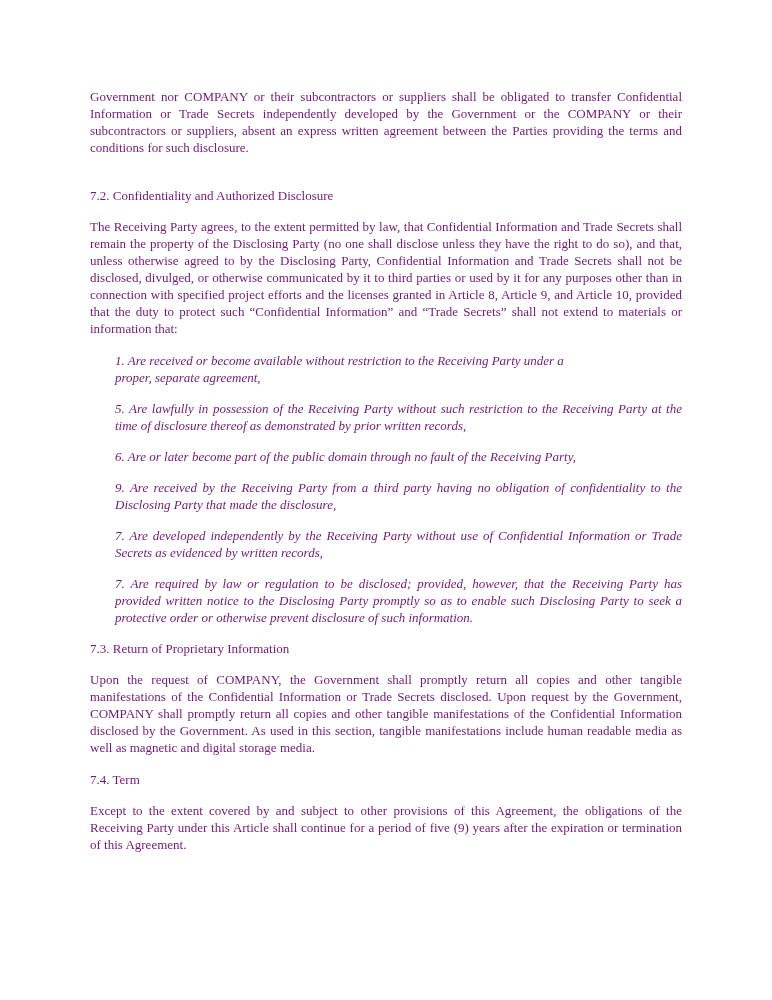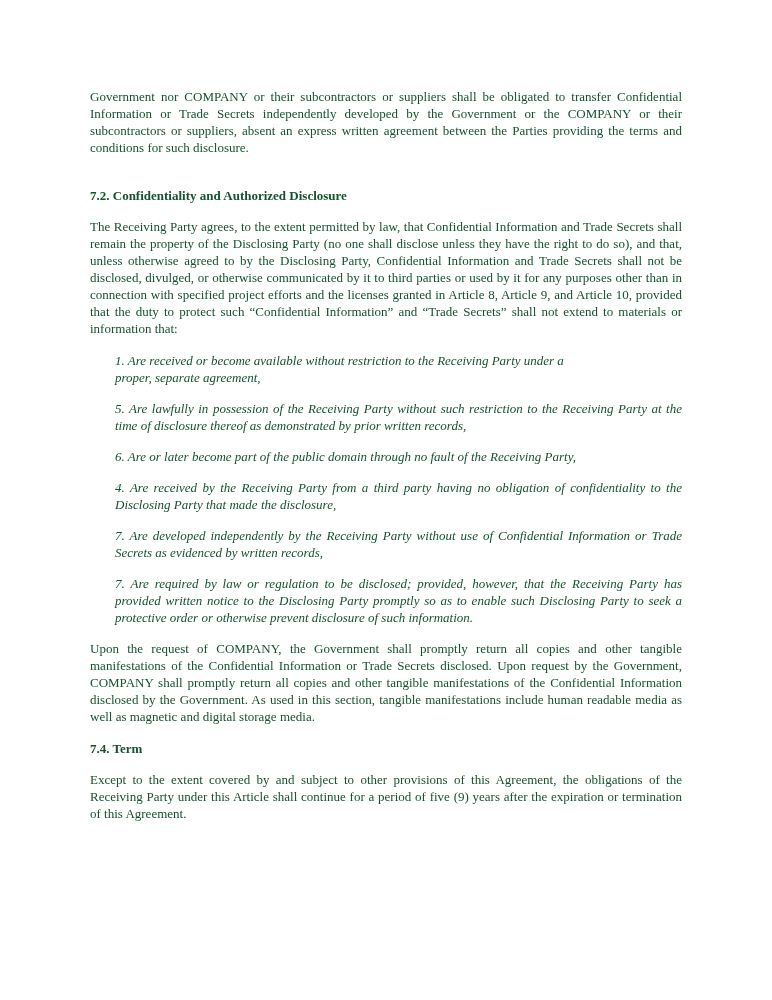--- a/index.html
+++ b/index.html
@@ -5,21 +5,21 @@
   html, body {
     margin: 0;
     padding: 0;
     background: #ffffff;
   }
   .page {
     position: relative;
     width: 772px;
     height: 1000px;
     background: #ffffff;
-    color: #14532d;
+    color: #701a75;
     font-family: "Liberation Serif", "DejaVu Serif", serif;
     font-size: 13px;
     line-height: 17px;
     overflow: hidden;
   }
   .content {
     position: absolute;
     left: 90px;
     top: 88px;
     width: 592px;
@@ -29,21 +29,21 @@
     text-align: justify;
     white-space: pre-wrap;
   }
   p.intro {
     margin-bottom: 31px;
   }
   h2.section-heading {
     font-family: "Liberation Serif", "DejaVu Serif", serif;
     font-size: 13px;
     line-height: 17px;
-    font-weight: bold;
+    font-weight: normal;
     margin: 14px 0 14px 0;
   }
   h2.first-after-list {
     margin-top: 10px;
   }
   p.list-item {
     margin: 0 0 14px 0;
     padding-left: 25px;
     text-align: justify;
     white-space: pre-wrap;
@@ -62,24 +62,25 @@
     <p class="body-para intro">Government nor COMPANY or their subcontractors or suppliers shall be obligated to transfer Confidential Information or Trade Secrets independently developed by the Government or the COMPANY or their subcontractors or suppliers, absent an express written agreement between the Parties providing the terms and conditions for such disclosure.</p>
 
     <h2 class="section-heading">7.2. Confidentiality and Authorized Disclosure</h2>
 
     <p class="body-para">The Receiving Party agrees, to the extent permitted by law, that Confidential Information and Trade Secrets shall remain the property of the Disclosing Party (no one shall disclose unless they have the right to do so), and that, unless otherwise agreed to by the Disclosing Party, Confidential Information and Trade Secrets shall not be disclosed, divulged, or otherwise communicated by it to third parties or used by it for any purposes other than in connection with specified project efforts and the licenses granted in Article 8, Article 9, and Article 10, provided that the duty to protect such “Confidential Information” and “Trade Secrets” shall not extend to materials or information that:</p>
 
     <p class="list-item">1. Are received or become available without restriction to the Receiving Party under a
 proper, separate agreement,</p>
     <p class="list-item">5. Are lawfully in possession of the Receiving Party without such restriction to the Receiving Party at the time of disclosure thereof as demonstrated by prior written records,</p>
     <p class="list-item">6. Are or later become part of the public domain through no fault of the Receiving Party,</p>
-    <p class="list-item">4. Are received by the Receiving Party from a third party having no obligation of confidentiality to the Disclosing Party that made the disclosure,</p>
+    <p class="list-item">9. Are received by the Receiving Party from a third party having no obligation of confidentiality to the Disclosing Party that made the disclosure,</p>
     <p class="list-item">7. Are developed independently by the Receiving Party without use of Confidential Information or Trade Secrets as evidenced by written records,</p>
     <p class="list-item">7. Are required by law or regulation to be disclosed; provided, however, that the Receiving Party has provided written notice to the Disclosing Party promptly so as to enable such Disclosing Party to seek a protective order or otherwise prevent disclosure of such information.</p>
 
+    <h2 class="section-heading first-after-list">7.3. Return of Proprietary Information</h2>
 
     <p class="body-para">Upon the request of COMPANY, the Government shall promptly return all copies and other tangible manifestations of the Confidential Information or Trade Secrets disclosed. Upon request by the Government, COMPANY shall promptly return all copies and other tangible manifestations of the Confidential Information disclosed by the Government. As used in this section, tangible manifestations include human readable media as well as magnetic and digital storage media.</p>
 
     <h2 class="section-heading">7.4. Term</h2>
 
     <p class="body-para last">Except to the extent covered by and subject to other provisions of this Agreement, the obligations of the Receiving Party under this Article shall continue for a period of five (9) years after the expiration or termination of this Agreement.</p>
 
   </div>
 </div>
 

